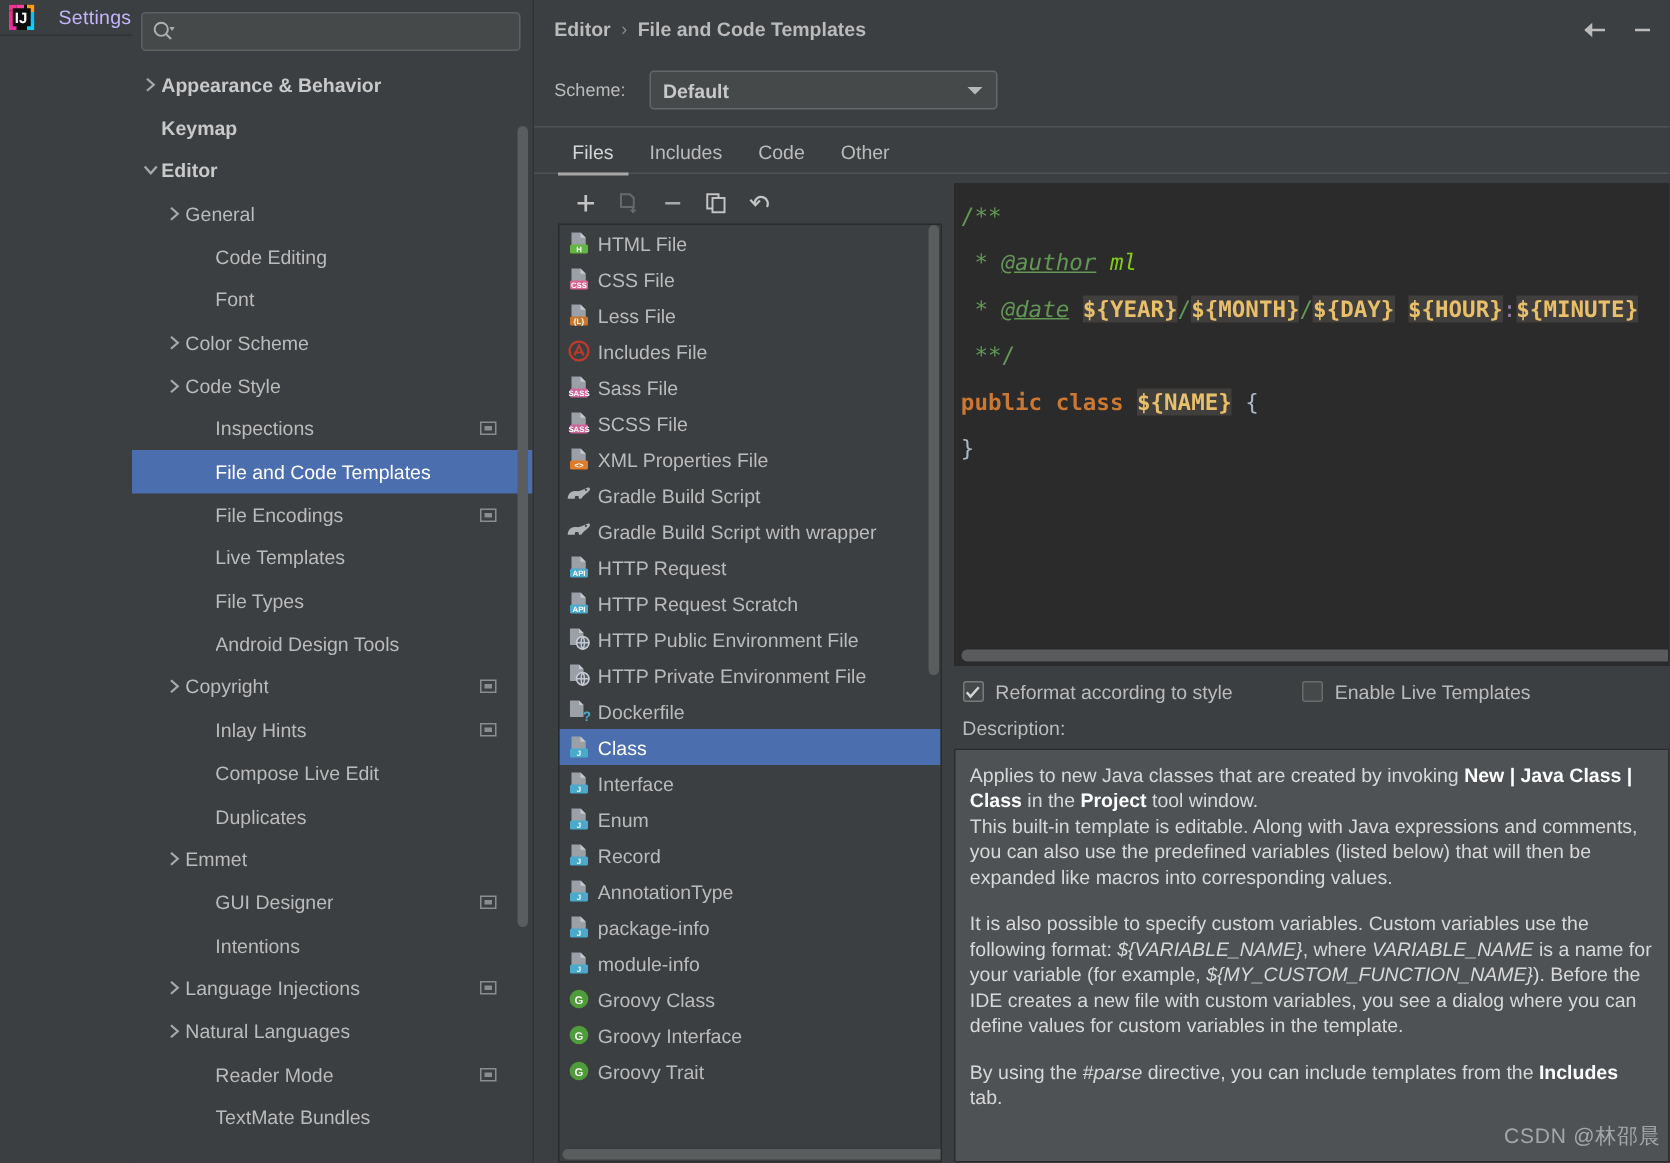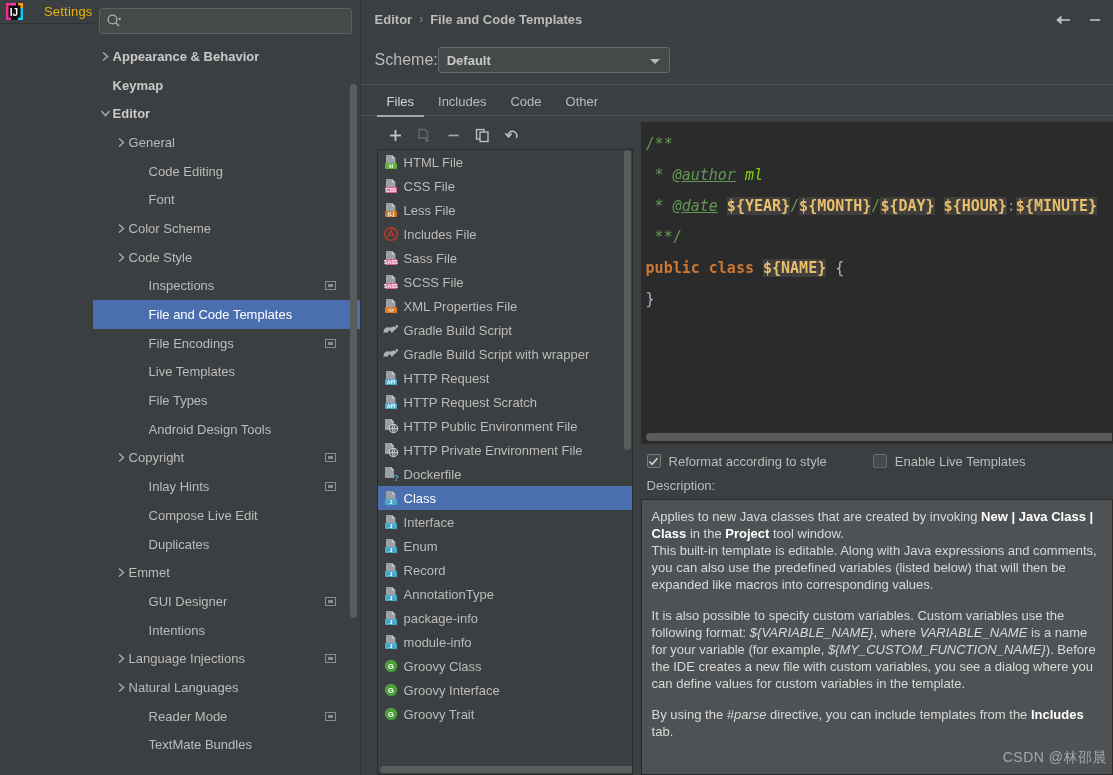--- a/index.html
+++ b/index.html
@@ -12,21 +12,21 @@
   }
   #app { position: relative; width: 1113px; height: 775px; display: flex; flex-direction: row; }
 
   
   .titlebar {
     height: 24px; background: #3c3f41; display: flex; align-items: center;
     padding-left: 6px; flex: 0 0 24px; border-bottom: 1px solid #323232;
   }
   .ij-logo { width: 17px; height: 17px; position: relative; flex: 0 0 17px; }
   .ij-logo svg { display: block; }
-  .titlebar .title { font-size: 13px; color: #eab308; margin-left: 21px; letter-spacing: .2px; }
+  .titlebar .title { font-size: 13px; color: #c4b5fd; margin-left: 16px; letter-spacing: .2px; }
 
   
   .body { flex: 1 1 auto; display: flex; min-height: 0; }
 
   
   .leftpane { width: 268px; flex: 0 0 268px; background: #3c3f41; display: flex; flex-direction: column; border-right: 1px solid #323232; position: relative; }
   .searchwrap { padding: 8px 8px 6px 6px; }
   .searchbox {
     height: 26px; background: #45494a; border: 1px solid #5e6060; border-radius: 3px;
     display: flex; align-items: center; padding: 0 6px; position: relative;
@@ -60,21 +60,21 @@
   
   .rightpane { flex: 1 1 auto; background: #3c3f41; display: flex; flex-direction: column; min-width: 0; position: relative; }
 
   .breadcrumbrow { height: 38px; display: flex; align-items: center; padding: 0 14px; position: relative; }
   .bc { font-size: 13px; font-weight: bold; color: #bbbbbb; }
   .bc.sep { margin: 0 7px; font-weight: normal; color: #8a8c8d; font-size: 12px; }
   .navbtns { position: absolute; right: 4px; top: 10px; display: flex; align-items: center; gap: 16px; }
   .navbtn { width: 20px; height: 20px; display: flex; align-items: center; justify-content: center; }
 
   .schemerow { height: 44px; display: flex; align-items: center; padding: 0 14px; }
-  .schemelabel { font-size: 16px; color: #bbbbbb; margin-right: 0; }
+  .schemelabel { font-size: 12px; color: #bbbbbb; margin-right: 16px; }
   .combo {
     width: 232px; height: 26px; background: #45494a; border: 1px solid #646769; border-radius: 3px;
     display: flex; align-items: center; padding: 0 8px; position: relative;
   }
   .combo .cval { font-size: 13px; font-weight: bold; color: #c9c9c9; }
   .combo .carrow { position: absolute; right: 8px; top: 50%; transform: translateY(-50%); }
 
   .tabsrow { height: 32px; display: flex; align-items: flex-end; padding-left: 14px; border-top: 1px solid #4e5254; margin-top: 2px; position: relative; }
   .tabsrow::after { content: ""; position: absolute; left: 0; right: 0; bottom: 0; height: 1px; background: #4e5254; }
   .tab { font-size: 13px; color: #bbbbbb; padding: 0 12px 7px; position: relative; }

